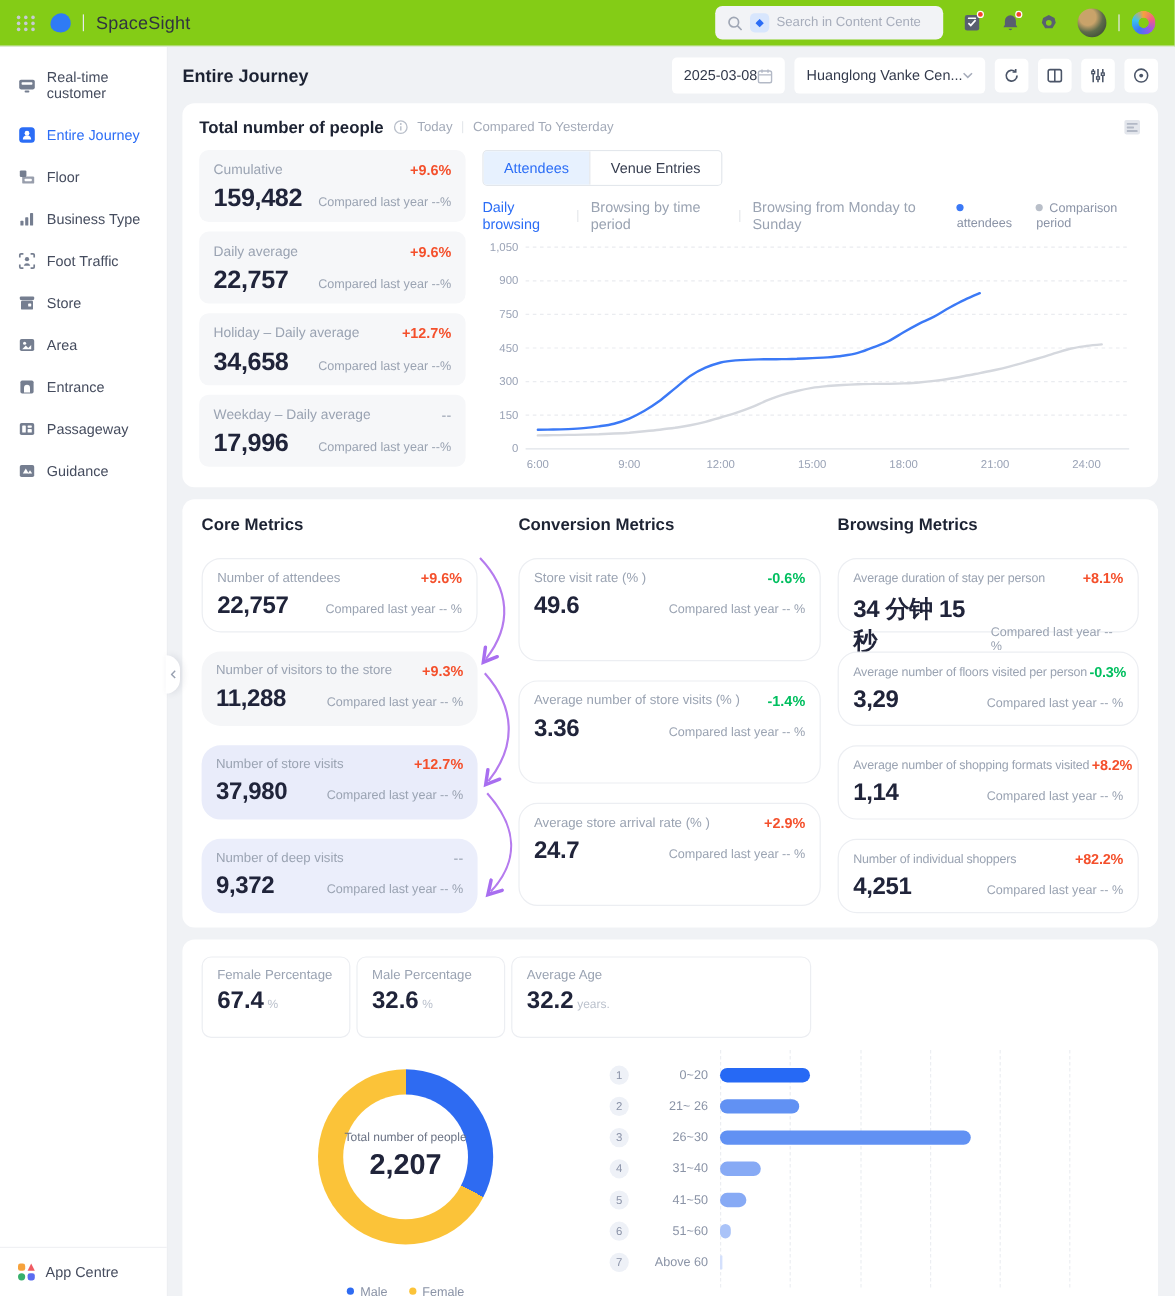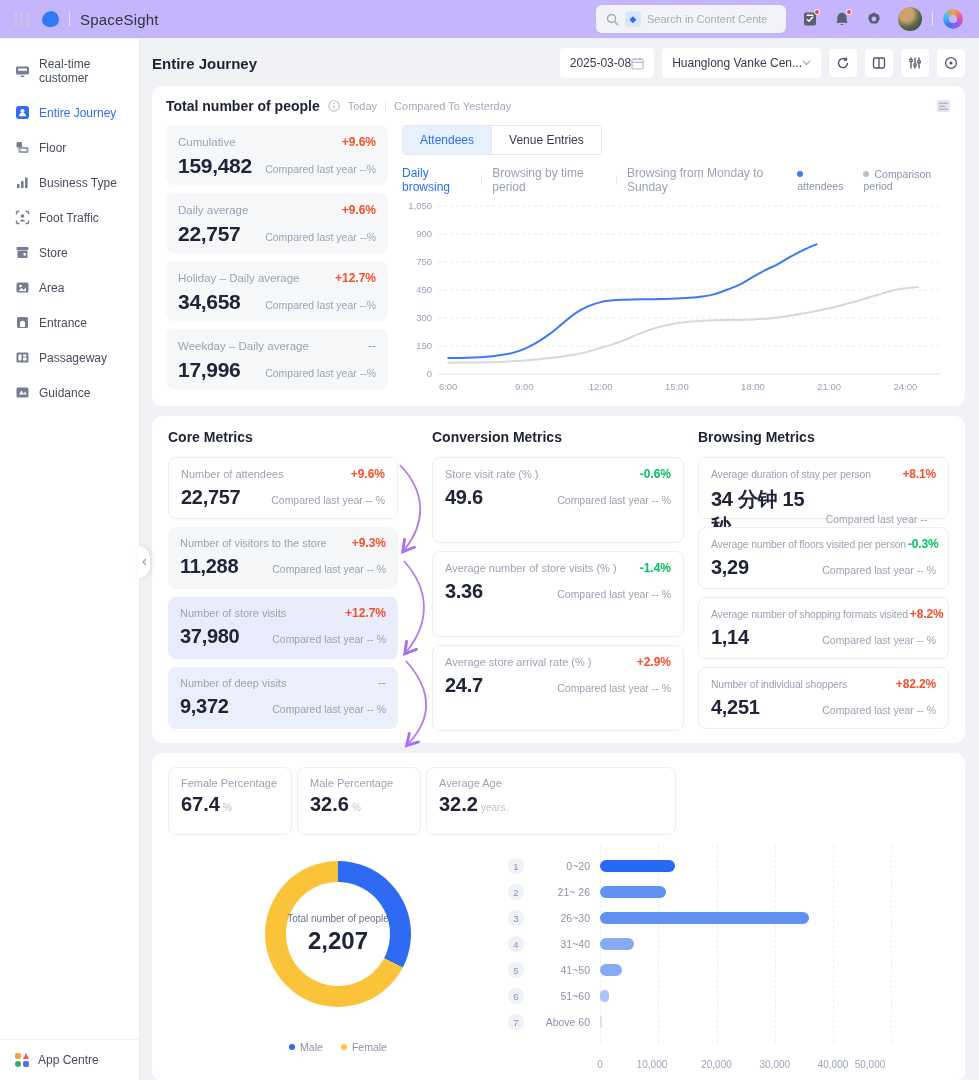--- a/index.html
+++ b/index.html
@@ -1,20 +1,20 @@
 <!DOCTYPE html>
 <html><head>
 <meta charset="utf-8">
 <style>
   * { box-sizing: border-box; margin: 0; padding: 0; }
   html,body { width:979px; height:1080px; overflow:hidden; }
   body { font-family:"Liberation Sans", sans-serif; background:#f0f2f5; color:#1d2333; }
 
   
-  .app-header { height:39px; background:#c4b5fd; border-bottom:1px solid #edeff2; display:flex; align-items:center; justify-content:space-between; padding:0 16px 0 14px; position:relative; z-index:3; }
+  .app-header { height:39px; background:#84cc16; border-bottom:1px solid #edeff2; display:flex; align-items:center; justify-content:space-between; padding:0 16px 0 14px; position:relative; z-index:3; }
   .h-left, .h-right { display:flex; align-items:center; }
   .grid-dots { display:grid; grid-template-columns:repeat(3,4px); grid-gap:2px; margin-right:12px; cursor:pointer; }
   .grid-dots i { width:3px; height:3px; border-radius:50%; background:#c7cbd3; }
   .logo-blob { width:17px; height:16px; background:#2f7bf5; border-radius:55% 45% 48% 52%/60% 55% 45% 40%; display:inline-block; }
   .h-divider { width:1px; height:14px; background:#e7e9ee; margin:0 10px; }
   .brand { font-size:15px; color:#30343f; letter-spacing:.2px; }
   .search-box { display:flex; align-items:center; background:#f2f3f6; border-radius:6px; height:28px; padding:0 10px; width:190px; }
   .search-box svg { flex:none; }
   .gem { width:16px; height:16px; border-radius:4px; background:#d8e6fd; color:#2b6df6; font-size:9px; line-height:16px; text-align:center; margin:0 6px 0 6px; }
   .search-box input { border:none; outline:none; background:transparent; font-size:11px; color:#3d4354; width:120px; }
@@ -83,21 +83,21 @@
 
   
   .card2 { padding:13px 16px 12px; }
   .metrics-grid { display:flex; }
   .mcol-title { font-size:14px; font-weight:bold; color:#1d2333; margin-bottom:10px; height:18px; }
   .col-core { width:230px; flex:none; }
   .col-arrows { width:34px; flex:none; position:relative; }
   .col-conv { width:252px; flex:none; }
   .col-brow { width:251px; flex:none; margin-left:14px; }
   .m-stack { display:flex; flex-direction:column; gap:8px; }
-  .m-tile { border-radius:8px; padding:9px 12px; height:62px; cursor:pointer; }
+  .m-tile { border-radius:16px; padding:9px 12px; height:62px; cursor:pointer;margin-top:8px; }
   .m-tile .tile-top { font-size:11px; }
   .m-tile.outlined { background:#fff; border:1px solid #eceef2; }
   .m-tile.fill-gray { background:#f5f6f8; }
   .m-tile.fill-blue1 { background:#e9ecfa; }
   .m-tile.fill-blue2 { background:#ebeefb; }
   .m-tile.tall { height:86px; }
   .m-tile .big-num { font-size:20px; }
   .col-brow .tile-top { font-size:10.4px; letter-spacing:-.15px; white-space:nowrap; }
   .col-brow .delta { flex:none; margin-left:2px; }
   .arrows-svg { position:absolute; left:0; top:28px; }

